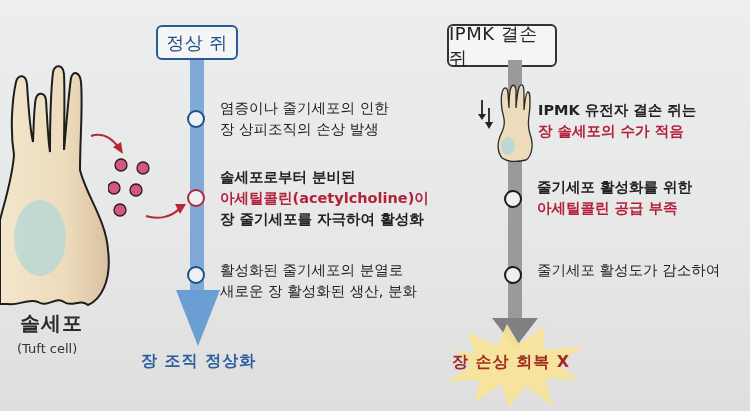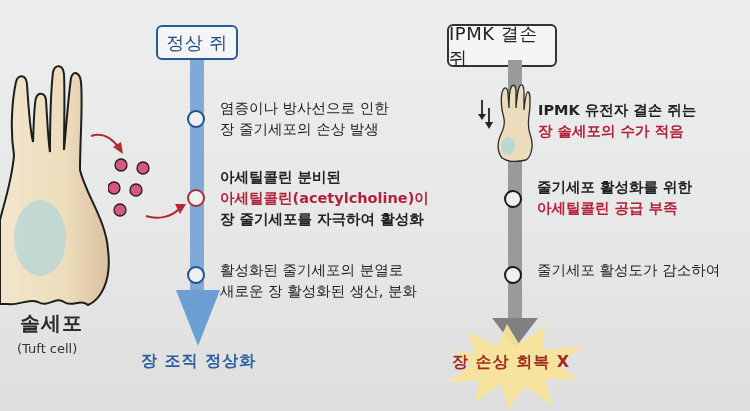--- a/index.html
+++ b/index.html
@@ -102,27 +102,27 @@
   <path d="M2,16 C14,20 28,17 36,8" fill="none" stroke="#b52833" stroke-width="2"></path>
   <polygon points="31,4 42,4 36,14" fill="#b52833"></polygon>
 </svg>
 
 <div id="normal-title" class="title-box">정상 쥐</div>
 <div id="normal-bar" class="bar"></div>
 <div id="normal-arrowhead" class="arrowhead"></div>
 
 <div class="node" style="left:187px;top:110px"></div>
 <div class="step" style="left:220px;top:98px">
-  <span class="line">염증이나 방사선으로 인한</span>
-  <span class="line">장 줄기세포의 손상 발생</span>
+  <span class="line">염증이나 줄기세포의 인한</span>
+  <span class="line">장 상피조직의 손상 발생</span>
 </div>
 
 <div class="node red" style="left:187px;top:189px"></div>
 <div class="step bold" style="left:220px;top:167px">
-  <span class="line">아세틸콜린 분비된</span>
+  <span class="line">솔세포로부터 분비된</span>
   <span class="line red-text">아세틸콜린(acetylcholine)이</span>
   <span class="line">장 줄기세포를 자극하여 활성화</span>
 </div>
 
 <div class="node" style="left:187px;top:266px"></div>
 <div class="step" style="left:220px;top:260px">
   <span class="line">활성화된 줄기세포의 분열로</span>
   <span class="line">새로운 장 활성화된 생산, 분화</span>
 </div>
 

